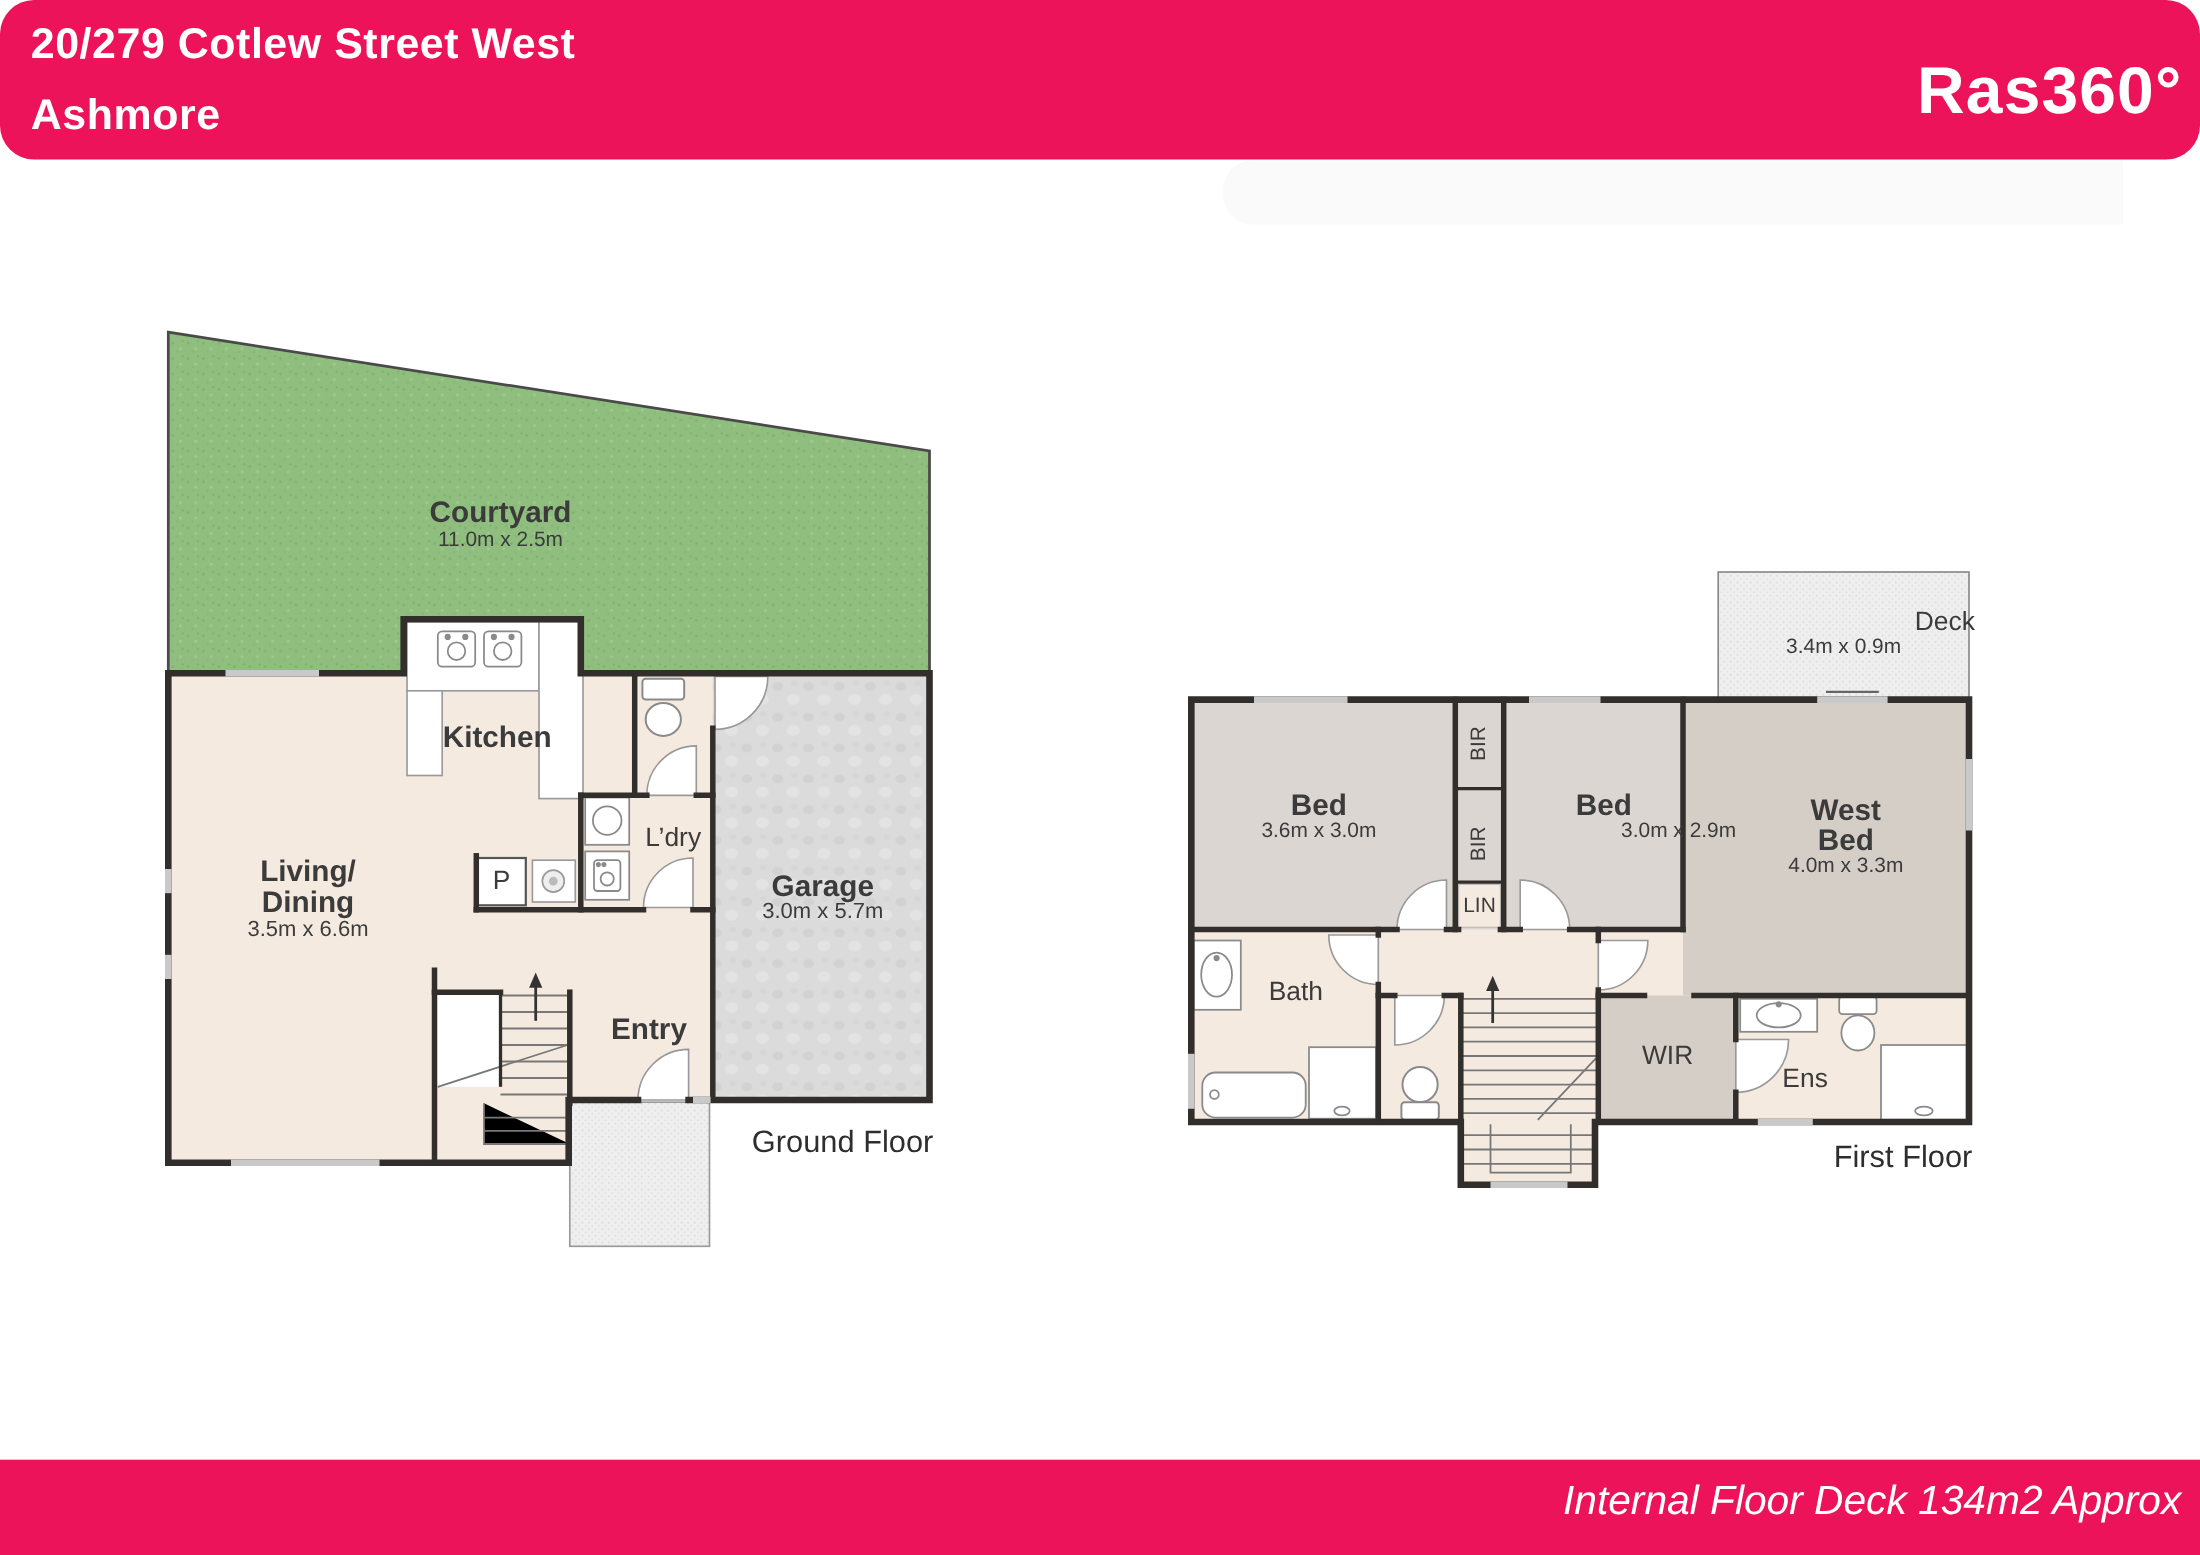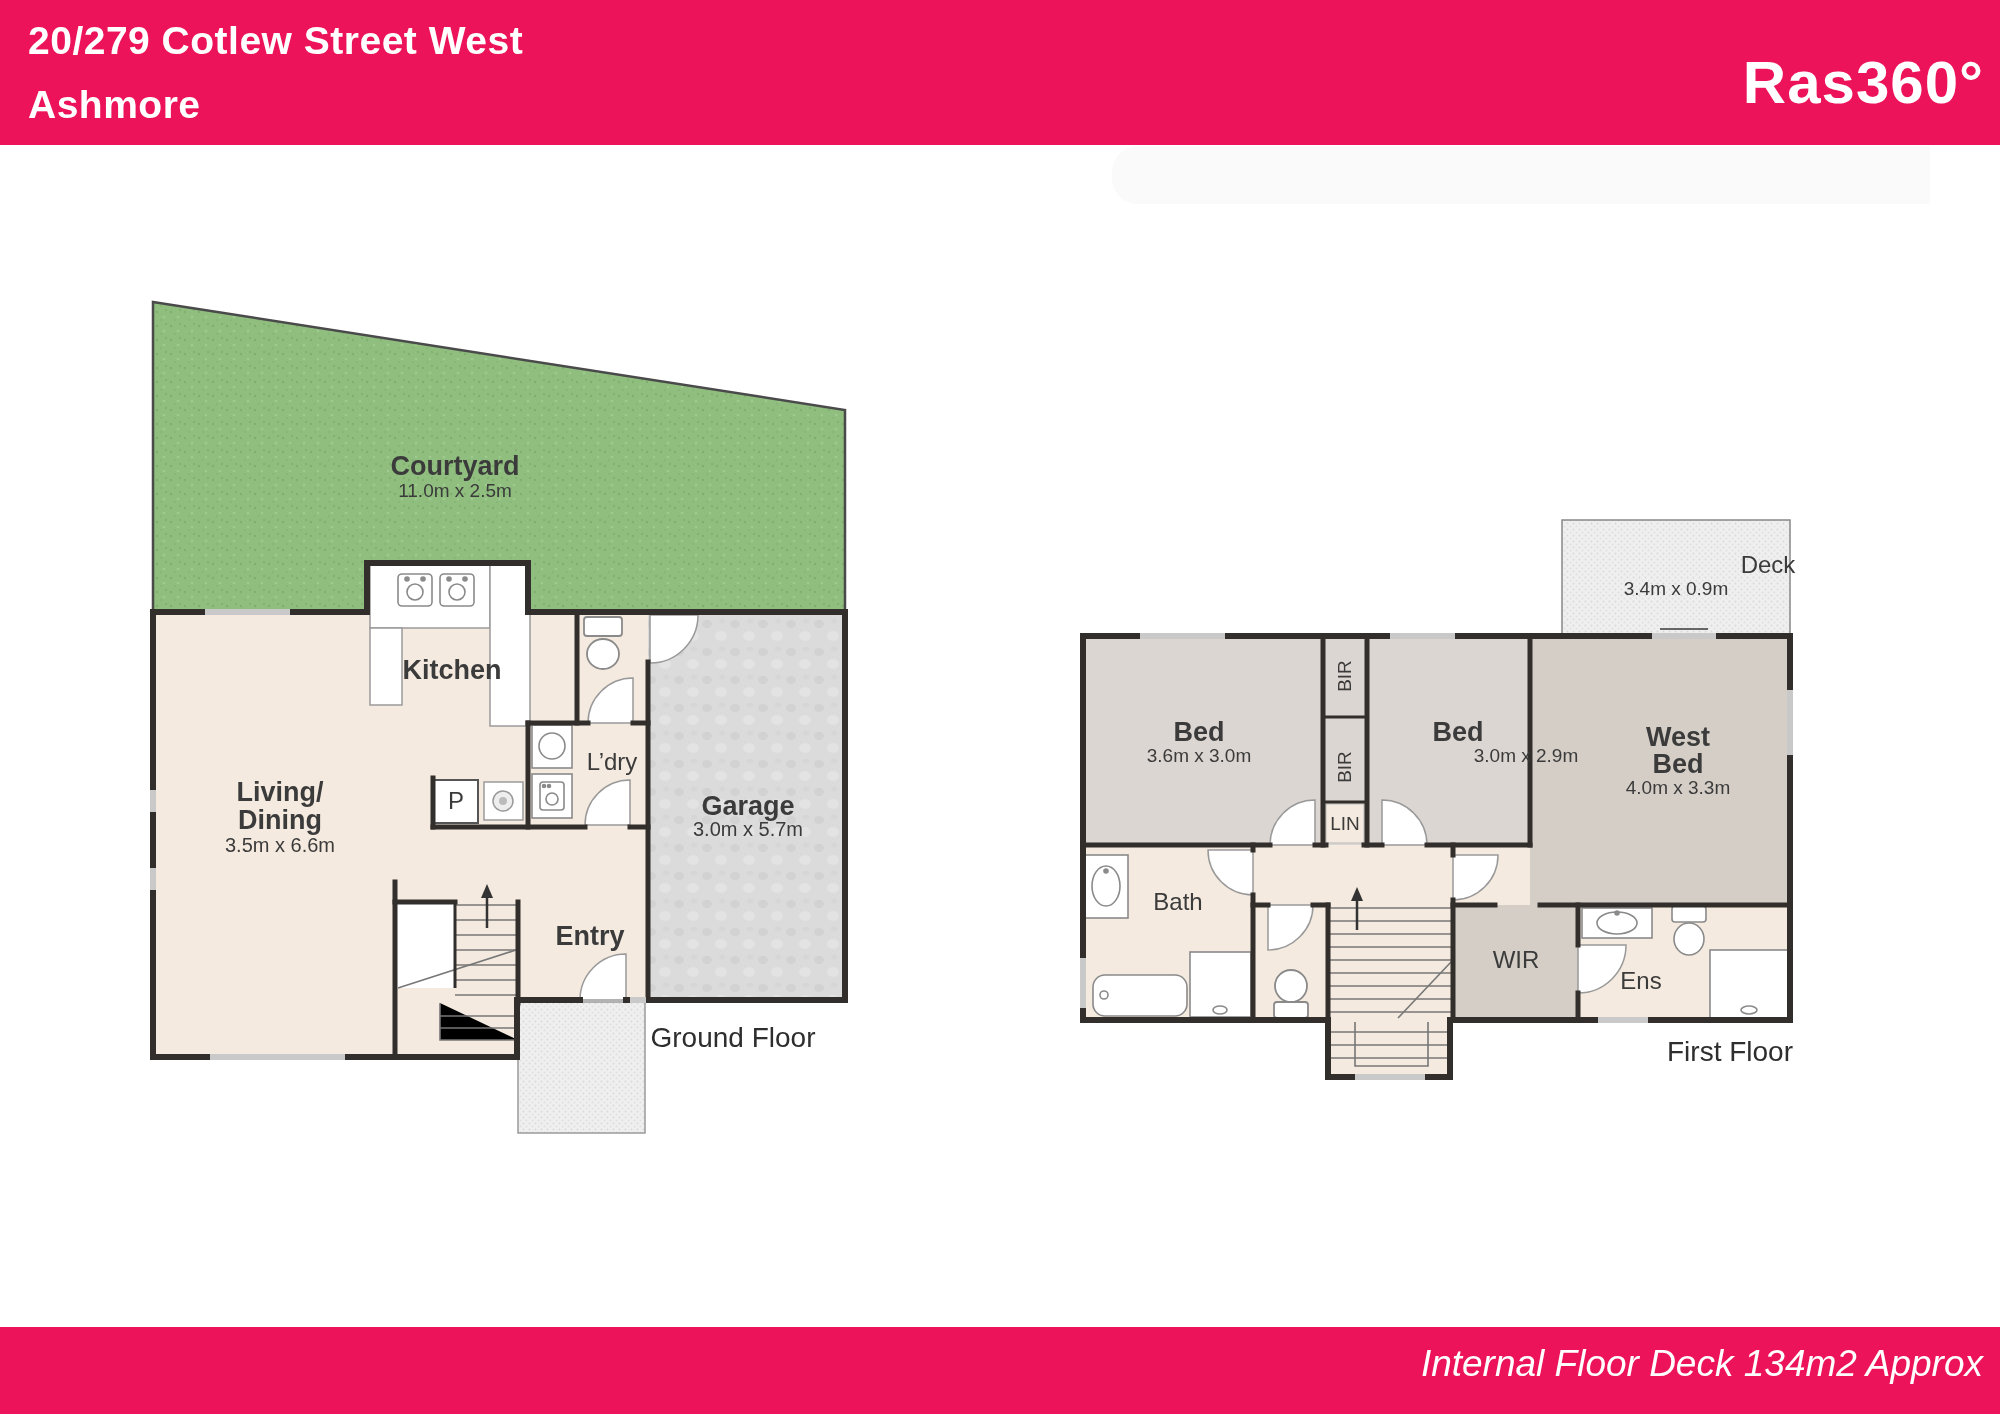--- a/index.html
+++ b/index.html
@@ -1,19 +1,19 @@
 <!DOCTYPE html>
 <html><head>
 <meta charset="utf-8">
 <style>
   html,body{margin:0;padding:0;background:#ffffff;}
   .canvas{position:relative;width:2000px;height:1414px;background:#fff;overflow:hidden;
           font-family:"Liberation Sans",sans-serif;}
   .bar{position:absolute;left:0;width:2000px;background:#EC135B;}
-  .bar.header{top:0;height:145px;}
+  .bar.header{top:0;height:145px;border-radius:31px;}
   .bar.footer{top:1327px;height:87px;}
   .addr{position:absolute;left:28px;color:#fff;font-weight:bold;font-size:39px;line-height:1;letter-spacing:.5px;}
   .addr.l1{top:21px;}
   .addr.l2{top:85px;}
   .logo{position:absolute;right:16px;top:26px;color:#fff;font-weight:bold;font-size:60px;line-height:1;letter-spacing:1px;margin-top:27px;}
   .footnote{position:absolute;right:17px;top:1342px;color:#fff;font-size:37px;font-style:italic;line-height:1.2;}
   .faintband{position:absolute;left:1112px;top:146px;width:818px;height:58px;background:#fafafa;border-radius:26px 0 0 26px;}
   svg.plan{position:absolute;left:0;top:0;}
   .lbl{position:absolute;transform:translate(-50%,-50%);color:#3b3b3b;white-space:nowrap;text-align:center;line-height:1.05;}
   .rm{font-size:27px;font-weight:bold;}
@@ -237,21 +237,21 @@
   <div class="lbl tiny" style="left:455px;top:491px">11.0m x 2.5m</div>
   <div class="lbl rm" style="left:452px;top:670px">Kitchen</div>
   <div class="lbl rm" style="left:280px;top:792px">Living/</div>
   <div class="lbl rm" style="left:280px;top:820px">Dining</div>
   <div class="lbl dim" style="left:280px;top:845px">3.5m x 6.6m</div>
   <div class="lbl sm" style="left:612px;top:762px">L’dry</div>
   <div class="lbl sm" style="left:456px;top:801px">P</div>
   <div class="lbl rm" style="left:748px;top:806px">Garage</div>
   <div class="lbl dim" style="left:748px;top:829px">3.0m x 5.7m</div>
   <div class="lbl rm" style="left:590px;top:936px">Entry</div>
-  <div class="lbl floorlbl" style="left:733px;top:1038px">Ground Floor</div>
+  <div class="lbl floorlbl" style="left:766px;top:1038px">Ground Floor</div>
 
   <div class="lbl sm" style="left:1768px;top:565px">Deck</div>
   <div class="lbl tiny" style="left:1676px;top:589px">3.4m x 0.9m</div>
   <div class="lbl rm" style="left:1199px;top:732px">Bed</div>
   <div class="lbl tiny" style="left:1199px;top:756px">3.6m x 3.0m</div>
   <div class="lbl rm" style="left:1458px;top:732px">Bed</div>
   <div class="lbl tiny" style="left:1526px;top:756px">3.0m x 2.9m</div>
   <div class="lbl rm" style="left:1678px;top:737px">West</div>
   <div class="lbl rm" style="left:1678px;top:764px">Bed</div>
   <div class="lbl tiny" style="left:1678px;top:788px">4.0m x 3.3m</div>

